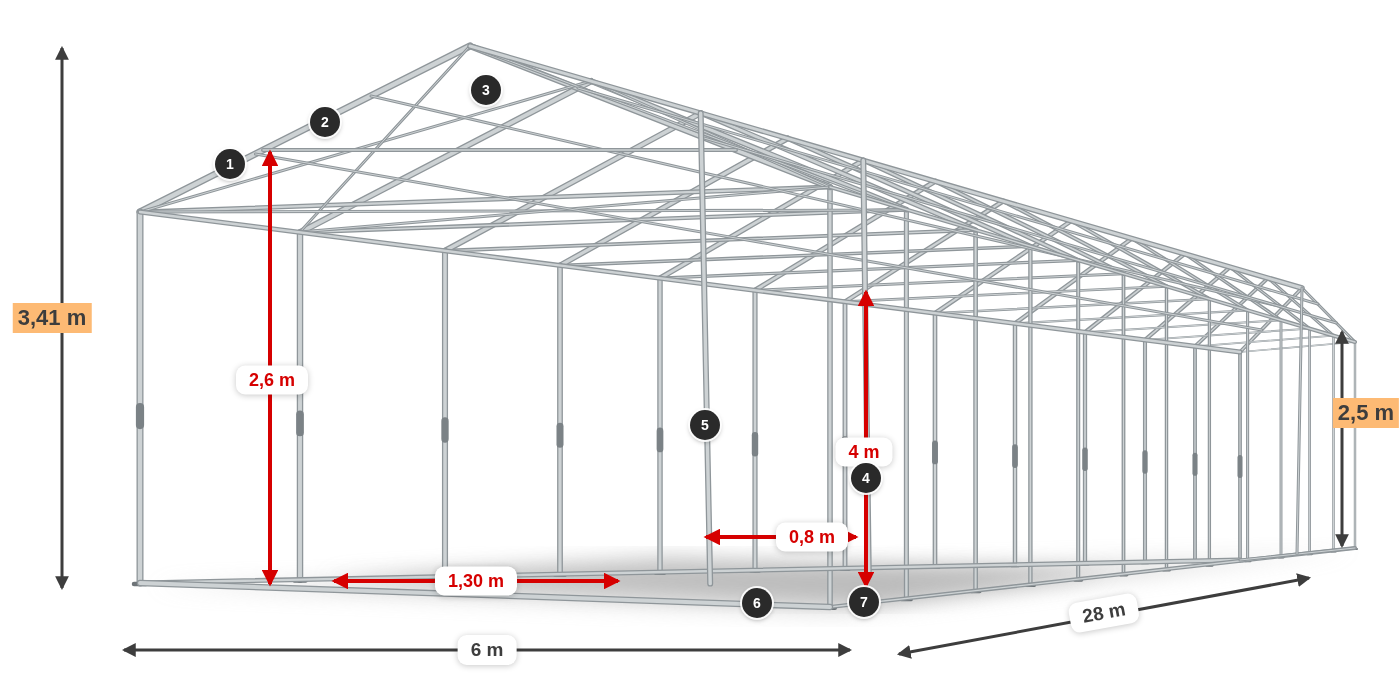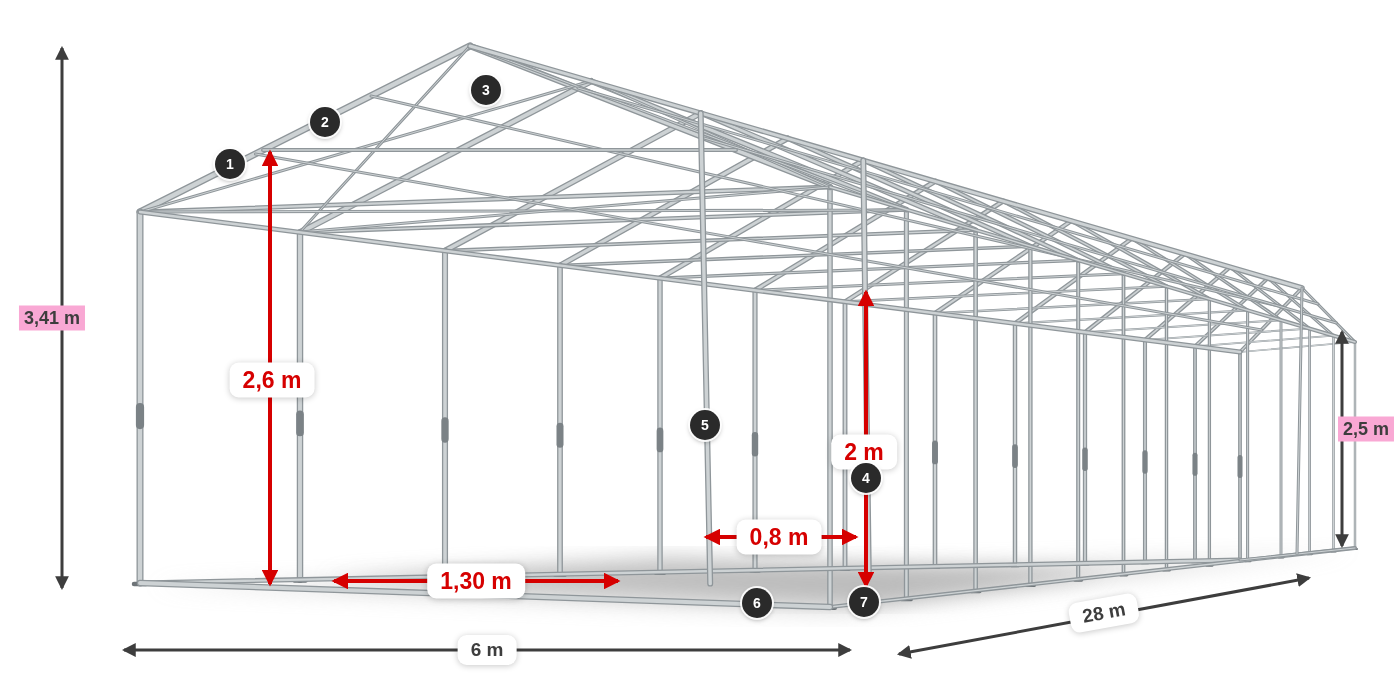--- a/index.html
+++ b/index.html
@@ -27,33 +27,33 @@
     font-size:14px;font-weight:700;display:flex;align-items:center;justify-content:center;
     transform:translate(-50%,-50%);
     box-shadow:0 0 0 2px rgba(255,255,255,.9),0 2px 5px rgba(0,0,0,.35);
     z-index:30;
   }
 
   
   .pill{
     position:absolute;transform:translate(-50%,-50%);
     background:#ffffff;border-radius:9px;padding:4px 13px;
-    font-weight:700;font-size:23px;white-space:nowrap;
+    font-weight:700;font-size:18px;white-space:nowrap;
     box-shadow:0 1px 6px rgba(0,0,0,.22);
     z-index:25;
   }
   .pill.red{color:var(--red)}
   .pill.dark{color:var(--dark);font-size:19px}
   .pill.rot{transform:translate(-50%,-50%) rotate(-10.3deg)}
 
   
   .plain{
     position:absolute;transform:translate(-50%,-50%);
-    background:#f9a8d4;padding:2px 5px;
-    font-weight:700;font-size:18px;color:var(--dark);white-space:nowrap;
+    background:#fdba74;padding:2px 5px;
+    font-weight:700;font-size:22px;color:var(--dark);white-space:nowrap;
     z-index:25;
   }
 </style>
 </head>
 <body>
 
 <div class="stage">
 
   <svg class="layer" viewBox="0 0 1400 700">
     <defs>
@@ -295,26 +295,26 @@
     <line class="dark-dim" x1="124" y1="650" x2="850" y2="650" marker-start="url(#darkhead)" marker-end="url(#darkhead)"></line>
     <line class="dark-dim" x1="899" y1="654" x2="1309" y2="578" marker-start="url(#darkhead)" marker-end="url(#darkhead)"></line>
 
     <line class="red-dim" x1="270" y1="584" x2="270" y2="152" marker-start="url(#redhead)" marker-end="url(#redhead)"></line>
     <line class="red-dim" x1="866" y1="586" x2="866" y2="292" marker-start="url(#redhead)" marker-end="url(#redhead)"></line>
     <line class="red-dim" x1="706" y1="537" x2="856" y2="537" marker-start="url(#redhead)" marker-end="url(#redhead)"></line>
     <line class="red-dim" x1="334" y1="581" x2="618" y2="581" marker-start="url(#redhead)" marker-end="url(#redhead)"></line>
   </svg>
 
   <div class="plain" style="left:52px;top:318px">3,41 m</div>
-  <div class="plain" style="left:1366px;top:429px">2,5 m</div>
+  <div class="plain" style="left:1366px;top:413px">2,5 m</div>
   <div class="pill dark" style="left:487px;top:650px">6 m</div>
   <div class="pill dark rot" style="left:1104px;top:613px">28 m</div>
   <div class="pill red" style="left:272px;top:380px">2,6 m</div>
-  <div class="pill red" style="left:864px;top:452px">2 m</div>
-  <div class="pill red" style="left:779px;top:537px">0,8 m</div>
+  <div class="pill red" style="left:864px;top:452px">4 m</div>
+  <div class="pill red" style="left:812px;top:537px">0,8 m</div>
   <div class="pill red" style="left:476px;top:581px">1,30 m</div>
 
   <div class="num-badge" style="left:230px;top:164px">1</div>
   <div class="num-badge" style="left:325px;top:122px">2</div>
   <div class="num-badge" style="left:486px;top:90px">3</div>
   <div class="num-badge" style="left:866px;top:478px">4</div>
   <div class="num-badge" style="left:705px;top:425px">5</div>
   <div class="num-badge" style="left:757px;top:603px">6</div>
   <div class="num-badge" style="left:864px;top:602px">7</div>
 

